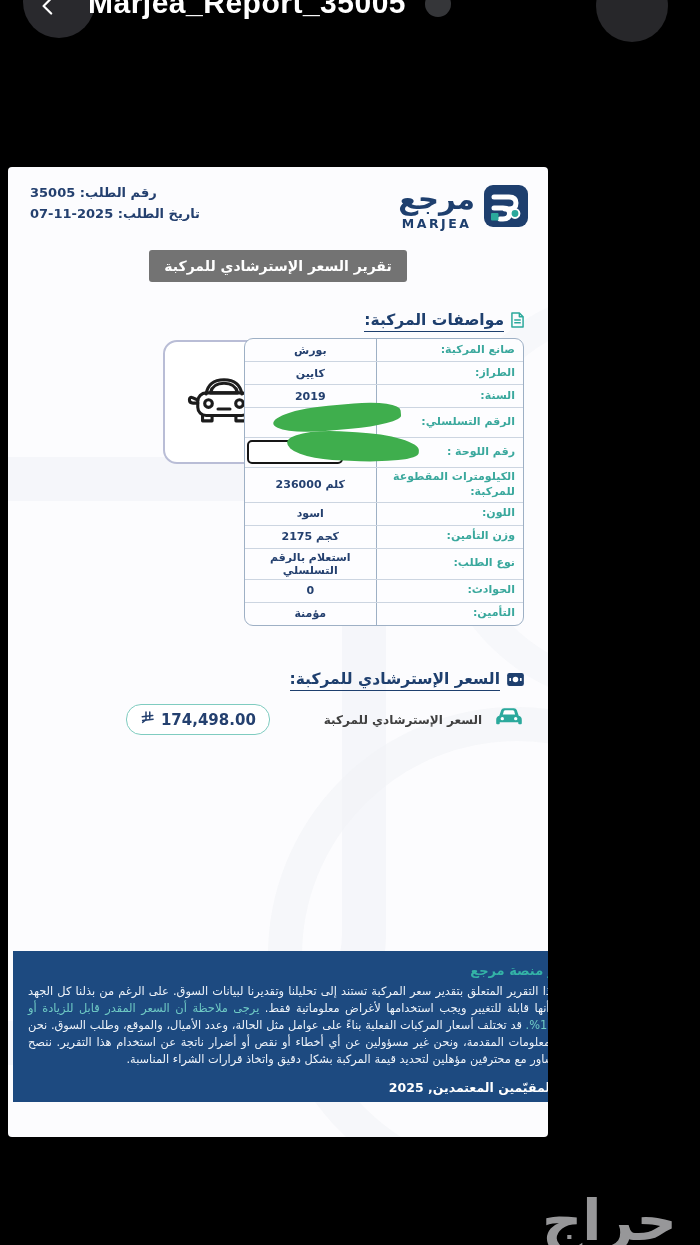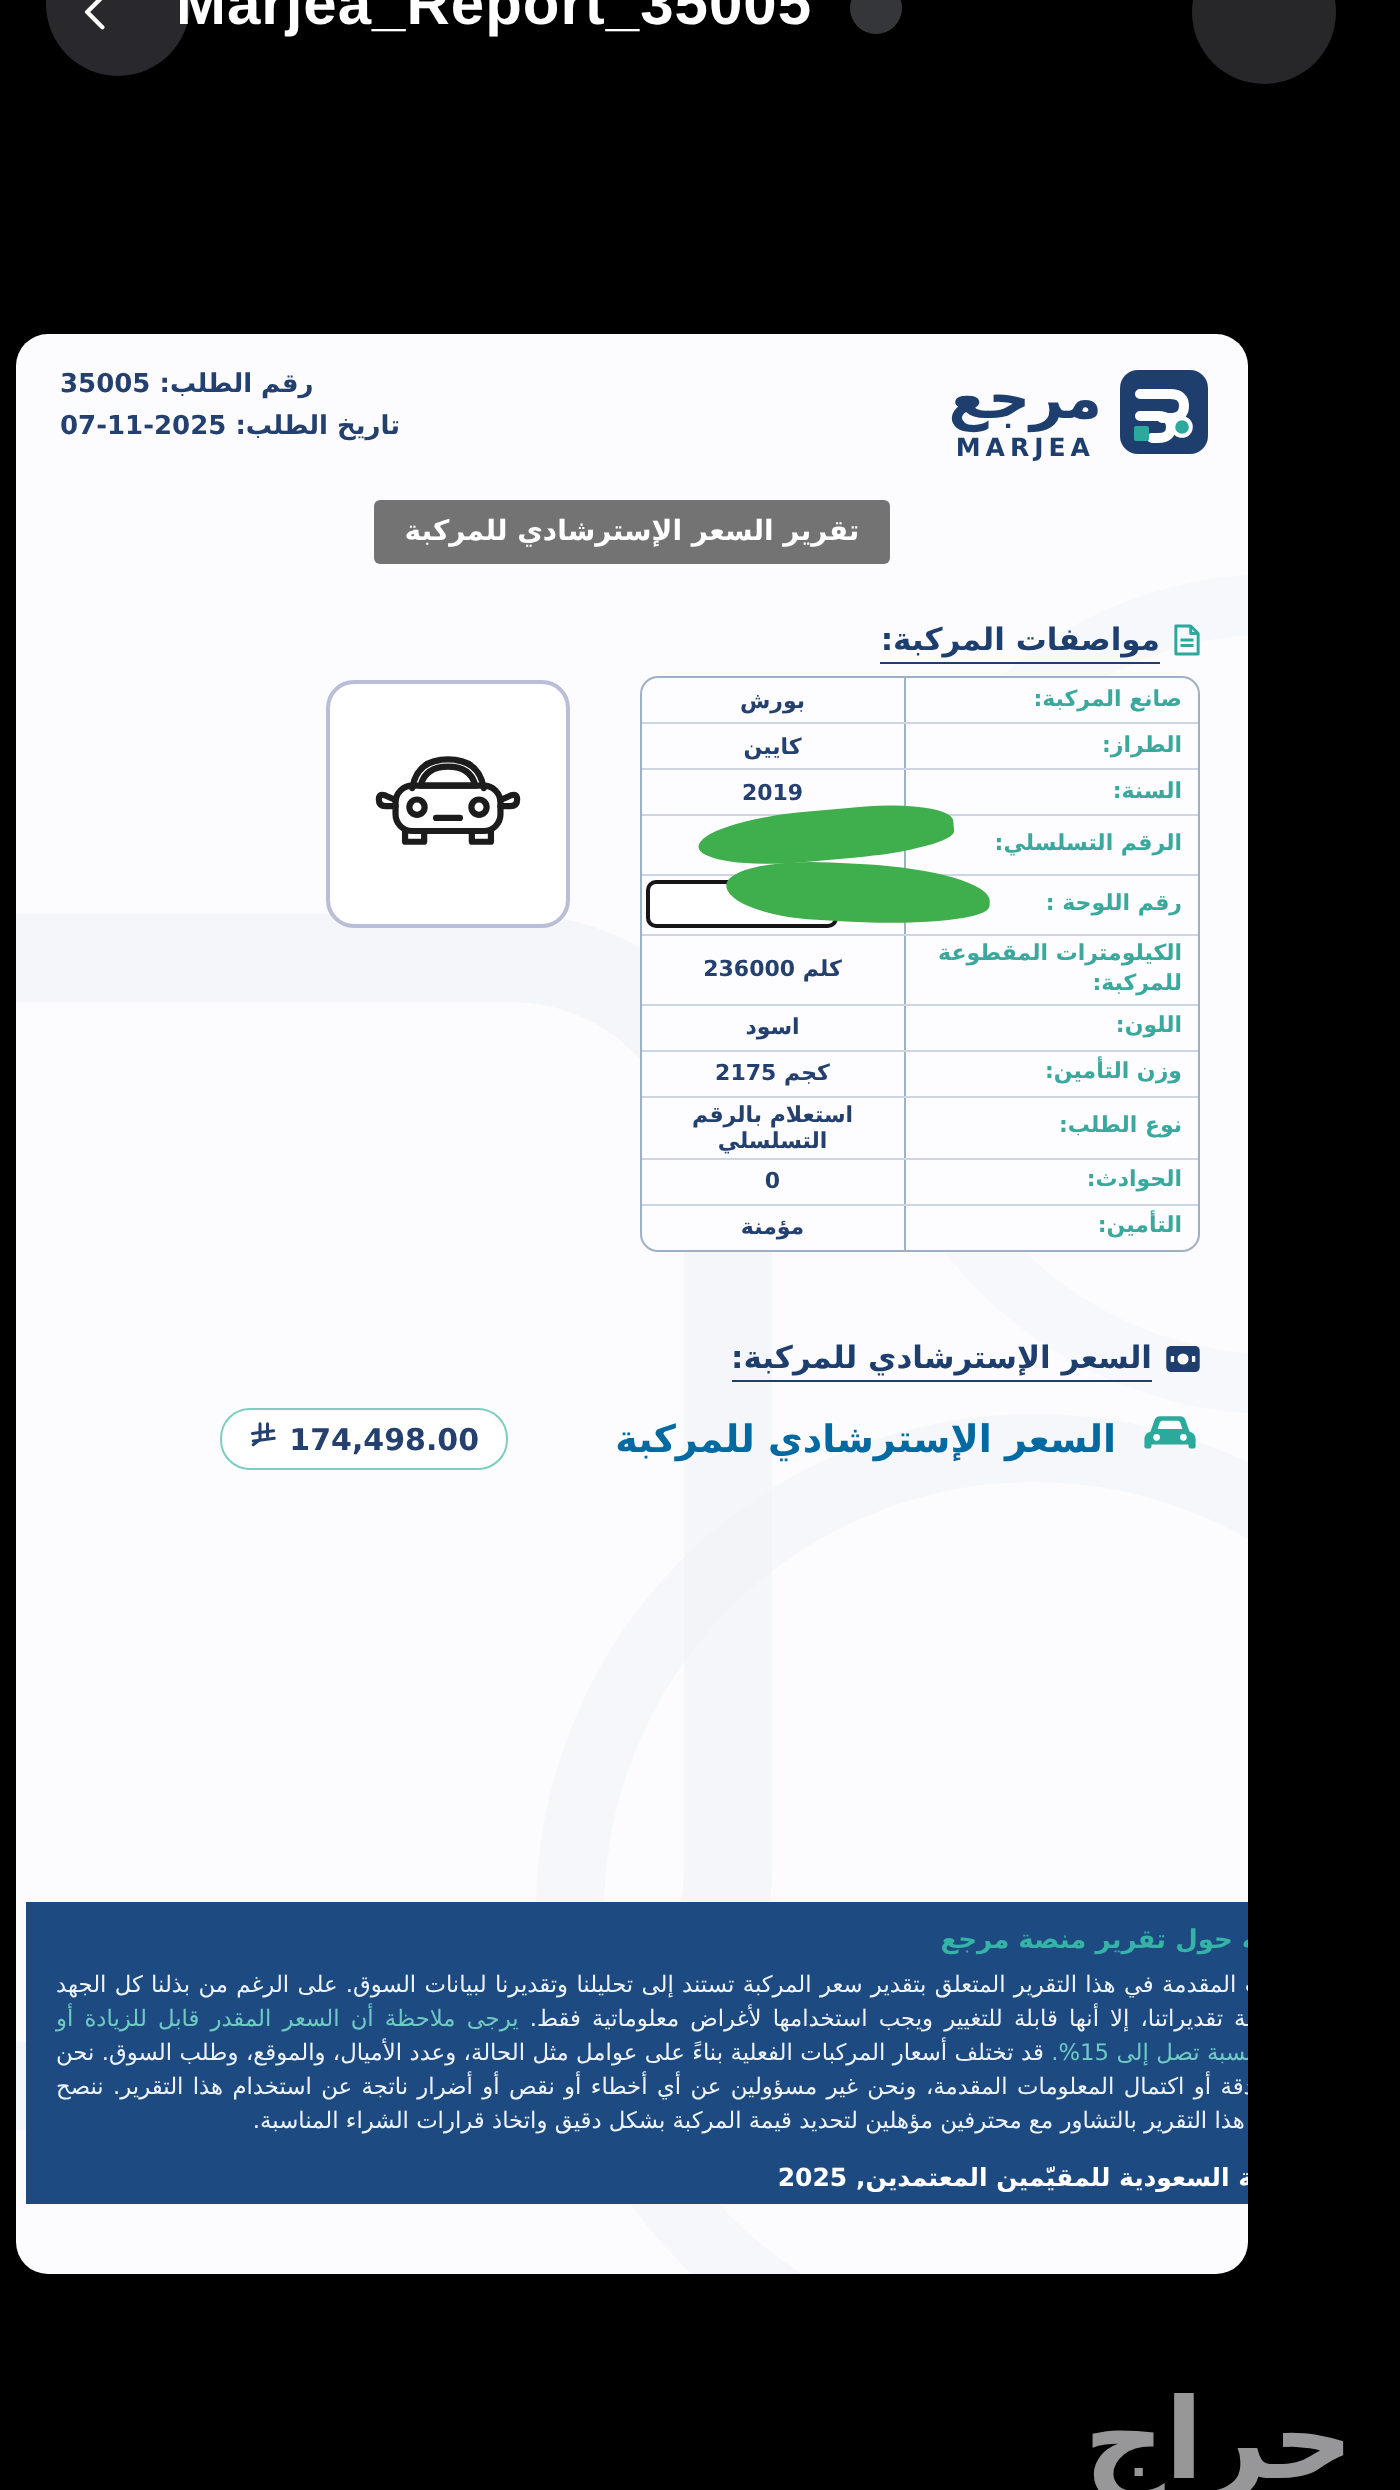--- a/index.html
+++ b/index.html
@@ -13,22 +13,22 @@
   #menu-circle{left:596px;top:-30px;width:72px;height:72px;background:#27272a;}
   #back-icon{position:absolute;left:36px;top:-7px;z-index:3;}
   #viewer-title{
     position:absolute;left:88px;top:-14px;color:#fff;font-size:30px;font-weight:700;
     letter-spacing:.5px;white-space:nowrap;z-index:2;font-family:"Liberation Sans",sans-serif;
   }
   #title-badge{position:absolute;left:425px;top:-9px;width:26px;height:26px;border-radius:50%;background:#353639;z-index:2;}
 
   
   #doc-card{
-    position:absolute;left:8px;top:167px;width:616px;height:970px;background:#fcfcfe;
-    border-radius:16px;overflow:hidden;
+    position:absolute;left:8px;top:167px;width:540px;height:970px;background:#fcfcfe;
+    border-radius:4px;overflow:hidden;
   }
   .wm{position:absolute;z-index:0;opacity:.55;}
   #wm1{left:-230px;top:290px;width:520px;height:520px;border:44px solid #eef0f5;border-radius:130px;}
   #wm2{left:260px;top:540px;width:430px;height:430px;border:34px solid #f0f2f6;border-radius:50%;}
   #wm3{left:420px;top:120px;width:360px;height:360px;border:30px solid #f3f4f8;border-radius:50%;}
   .card-z{position:relative;z-index:1;}
 
   
   #doc-header{display:flex;justify-content:space-between;align-items:flex-start;padding:16px 20px 0 22px;}
   #order-info{direction:rtl;text-align:left;color:#24406f;font-size:13px;font-weight:600;line-height:1.6;}
@@ -69,21 +69,21 @@
   tr.covered-row td{height:25px;}
   .scribble{position:absolute;background:#3fae4d;z-index:2;display:block;}
   .scribble-serial{left:28px;top:-3px;width:128px;height:25px;border-radius:55% 45% 50% 50%/65% 55% 45% 60%;transform:rotate(-5deg);}
   .scribble-plate{left:42px;top:-6px;width:132px;height:29px;border-radius:45% 55% 60% 40%/55% 60% 45% 60%;transform:rotate(3deg);}
   .plate-outline{position:absolute;left:2px;top:2px;width:92px;height:20px;border:2.5px solid #161616;border-radius:5px;background:#fff;display:block;z-index:1;}
 
   
   #price-title{margin-top:100px;}
   #price-subtitle{direction:rtl;text-align:right;margin:6px 24px 0;color:#24406f;font-size:13.5px;font-weight:600;}
   #price-row{direction:rtl;display:flex;align-items:center;gap:12px;margin:13px 24px 0;}
-  #price-label{color:#0369a1;font-size:19px;font-weight:700;}
+  #price-label{color:#404040;font-size:12px;font-weight:700;}
   #price-badge{
     margin-right:42px;direction:ltr;display:inline-flex;align-items:center;gap:6px;background:#fff;
     border:1.7px solid #7fccc0;border-radius:15px;padding:5px 13px;color:#24406f;font-weight:700;font-size:15px;
   }
 
   
   #disclaimer-panel{
     position:absolute;left:5px;top:784px;width:673px;height:151px;background:#1d4a80;
     direction:rtl;padding:11px 15px;box-sizing:border-box;z-index:1;
   }

